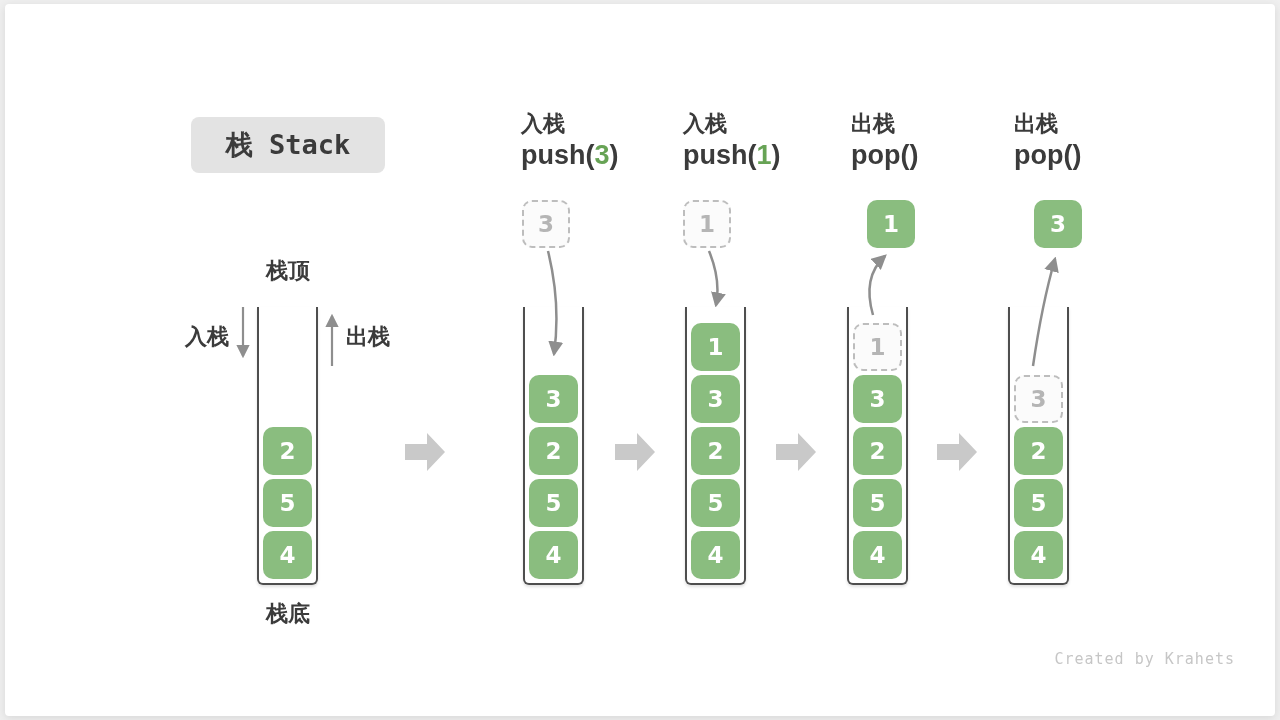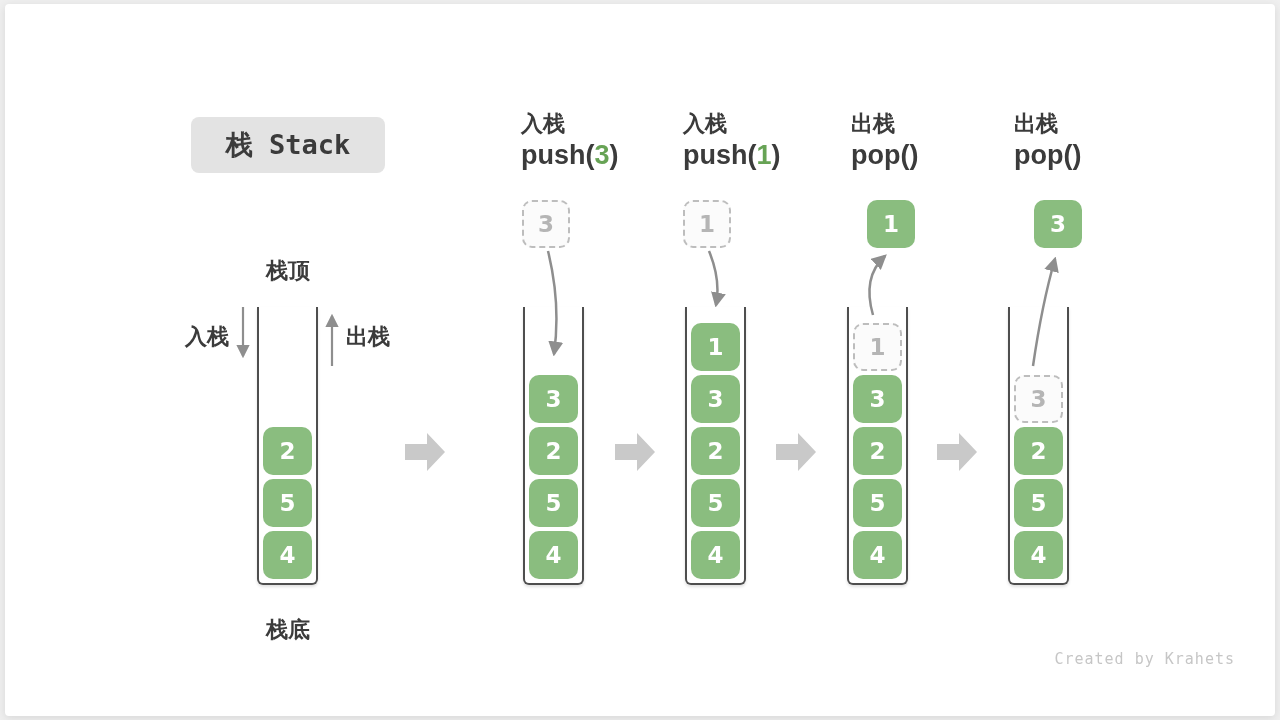--- a/index.html
+++ b/index.html
@@ -89,21 +89,21 @@
 </head>
 <body>
 
 <div class="card">
 
   <div class="abs title-box">
     <span>栈 Stack</span>
   </div>
 
   <div class="abs cn-label centered" style="left:233px;top:252px;">栈顶</div>
-  <div class="abs cn-label centered" style="left:233px;top:611px;">栈底</div>
+  <div class="abs cn-label centered" style="left:233px;top:595px;">栈底</div>
   <div class="abs cn-label" style="left:180px;top:318px;">入栈</div>
   <div class="abs cn-label" style="left:341px;top:318px;">出栈</div>
 
   <div class="abs col-header" style="left:516px;top:106px;">
     <div class="line1">入栈</div>
     <div class="line2"><span>push(</span><span class="arg">3</span><span>)</span></div>
   </div>
   <div class="abs col-header" style="left:678px;top:106px;">
     <div class="line1">入栈</div>
     <div class="line2"><span>push(</span><span class="arg">1</span><span>)</span></div>

